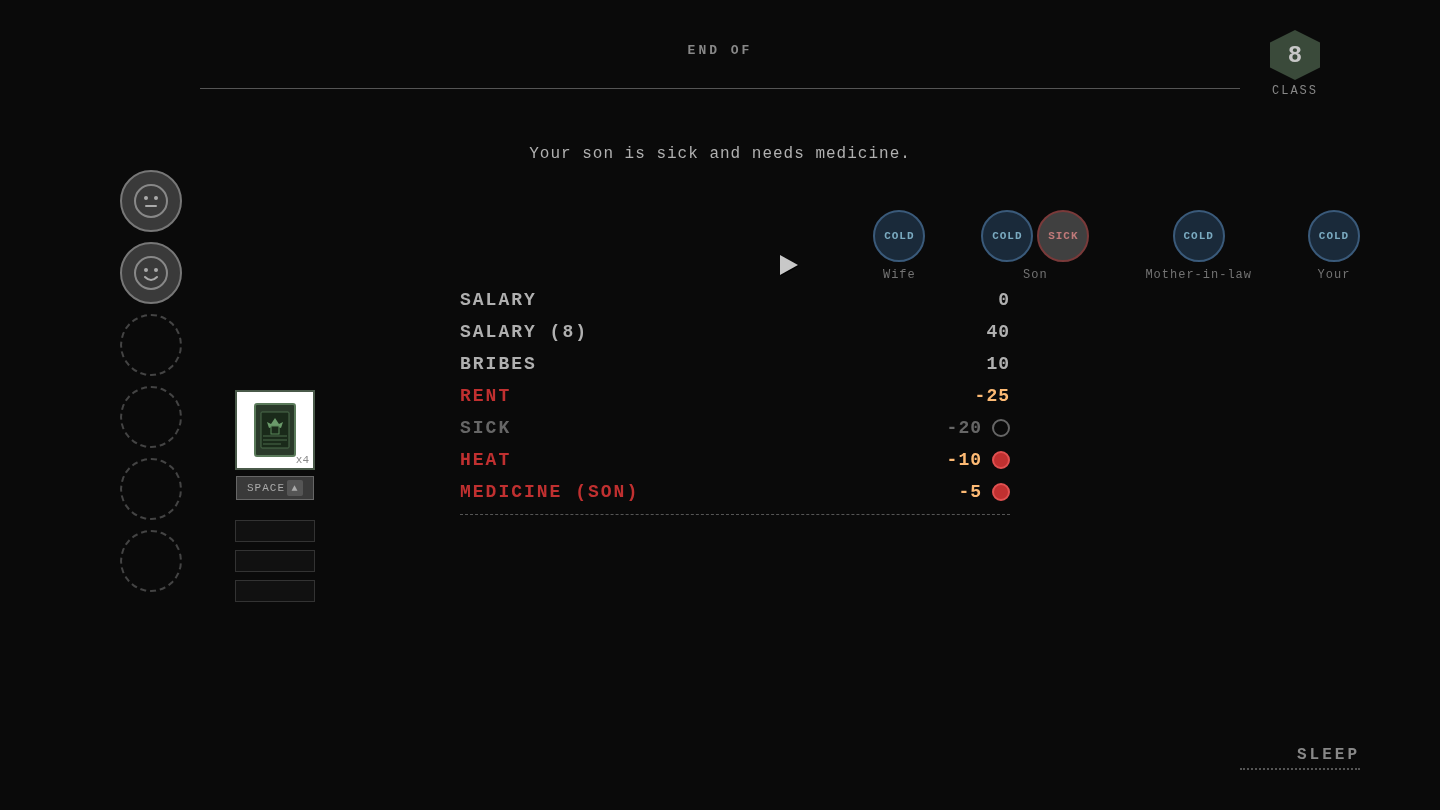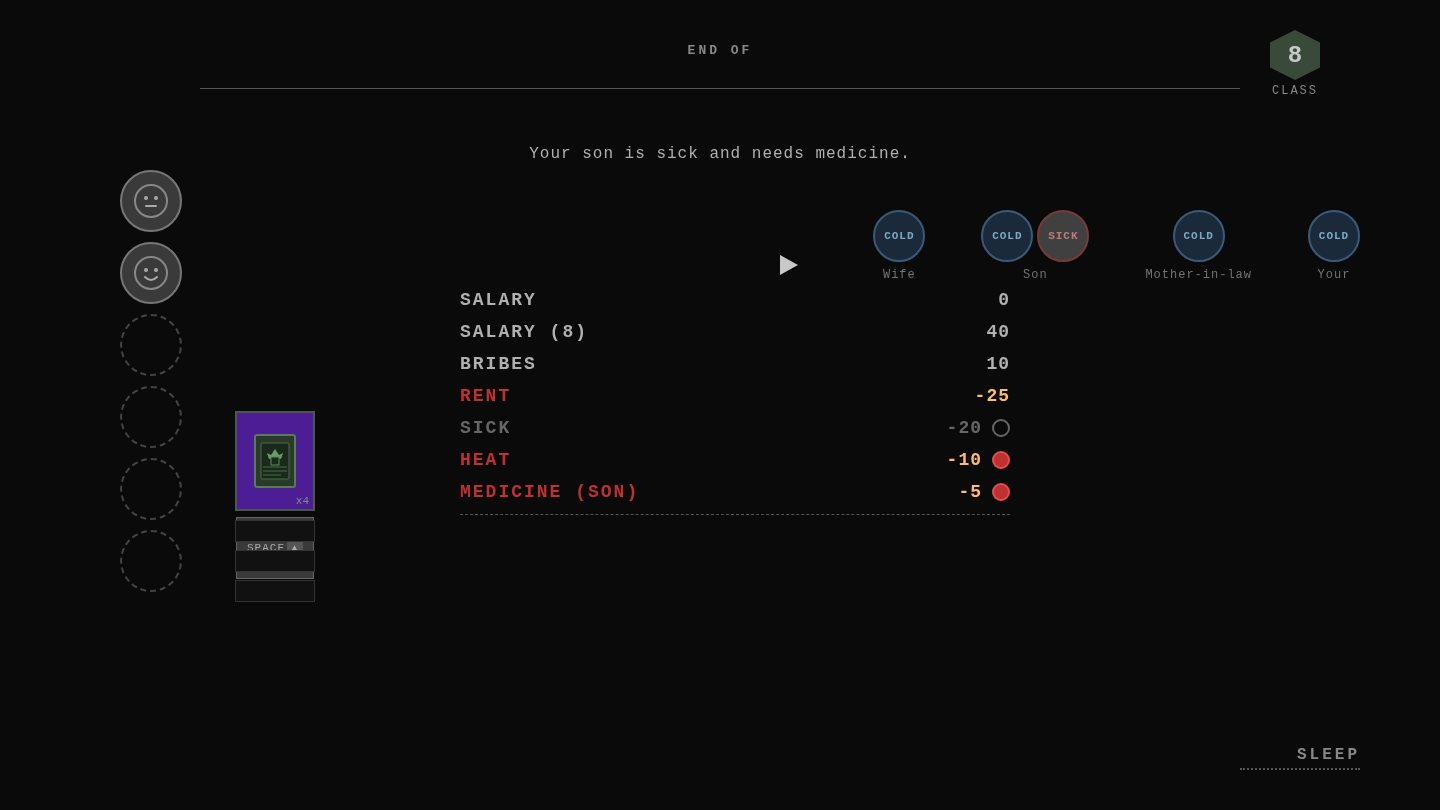--- a/index.html
+++ b/index.html
@@ -143,29 +143,28 @@
       position: absolute;
       top: 390px;
       left: 235px;
       display: flex;
       flex-direction: column;
       align-items: center;
     }
 
     .doc-card {
       width: 80px;
-      height: 100px;
-      background: #4c1d95;
+      height: 80px;
+      background: #ffffff;
       border: 2px solid #4a5a4a;
       display: flex;
       flex-direction: column;
       align-items: center;
       justify-content: center;
       position: relative;
-      margin-top: 21px;
     }
 
     .doc-icon {
       width: 50px;
       height: 60px;
       display: flex;
       align-items: center;
       justify-content: center;
     }
 
@@ -173,21 +172,21 @@
       position: absolute;
       bottom: 2px;
       right: 4px;
       font-size: 11px;
       color: #888;
     }
 
     .space-button {
       background: #3a3a3a;
       border: 1px solid #666;
-      padding: 22px 10px;
+      padding: 3px 10px;
       font-size: 11px;
       color: #aaa;
       letter-spacing: 1px;
       display: flex;
       align-items: center;
       gap: 2px;
       margin-top: 6px;
       font-family: 'Courier New', monospace;
       cursor: pointer;
     }

